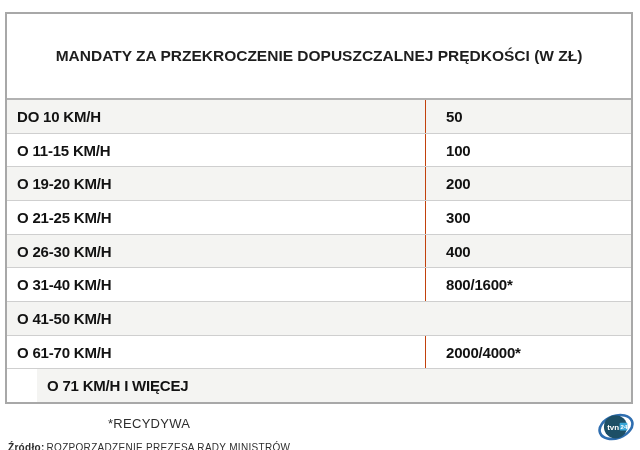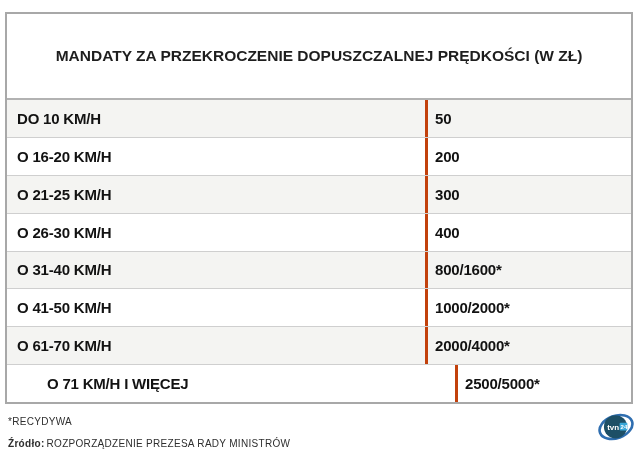--- a/index.html
+++ b/index.html
@@ -25,70 +25,72 @@
     flex:1;display:flex;align-items:stretch;border-bottom:1px solid #cfcfcf;
     background:#ffffff;
   }
   .row:last-child{border-bottom:none;margin-left:30px;}
   .row:nth-child(odd){background:#f4f4f2;}
   .cell{
     display:flex;align-items:center;
     font-weight:bold;font-size:15px;color:#121212;letter-spacing:-0.2px;
   }
   .cell.label{width:418px;padding-left:10px;box-sizing:border-box;}
-  .cell.value{flex:1;border-left:3px solid #c2410c;padding-left:7px;}
+  .cell.value{flex:1;border-left:1px solid #c2410c;padding-left:20px;}
   .footer{
     position:absolute;left:8px;top:416px;color:#2e2e2e;
   }
-  .note{font-size:10px;letter-spacing:0.3px;}
+  .note{font-size:13px;letter-spacing:0.3px;text-align:center;}
   .source{font-size:10px;margin-top:11px;letter-spacing:0.3px;text-align:right;}
   .src-label{font-weight:bold;margin-right:2px;}
   .logo{position:absolute;left:597px;top:408px;width:38px;height:38px;}
 </style>
 </head>
 <body>
 
 <div class="canvas">
 
   <div class="frame">
     <div class="title-area">
       <span class="title-text">MANDATY ZA PRZEKROCZENIE DOPUSZCZALNEJ PRĘDKOŚCI (W ZŁ)</span>
     </div>
     <div class="table-body" id="rows">
         <div class="row">
           <div class="cell label">DO 10 KM/H</div>
           <div class="cell value">50</div>
         </div>
         <div class="row">
-          <div class="cell label">O 16-20 KM/H</div>
+          <div class="cell label">O 11-15 KM/H</div>
+          <div class="cell value">100</div>
+        </div>
+        <div class="row">
+          <div class="cell label">O 19-20 KM/H</div>
           <div class="cell value">200</div>
         </div>
         <div class="row">
           <div class="cell label">O 21-25 KM/H</div>
           <div class="cell value">300</div>
         </div>
         <div class="row">
           <div class="cell label">O 26-30 KM/H</div>
           <div class="cell value">400</div>
         </div>
         <div class="row">
           <div class="cell label">O 31-40 KM/H</div>
           <div class="cell value">800/1600*</div>
         </div>
         <div class="row">
           <div class="cell label">O 41-50 KM/H</div>
-          <div class="cell value">1000/2000*</div>
         </div>
         <div class="row">
           <div class="cell label">O 61-70 KM/H</div>
           <div class="cell value">2000/4000*</div>
         </div>
         <div class="row">
           <div class="cell label">O 71 KM/H I WIĘCEJ</div>
-          <div class="cell value">2500/5000*</div>
         </div>
       </div>
   </div>
 
   <div class="footer">
     <div class="note">*RECYDYWA</div>
     <div class="source">
       <span class="src-label">Źródło:</span><span>ROZPORZĄDZENIE PREZESA RADY MINISTRÓW</span>
     </div>
   </div>

